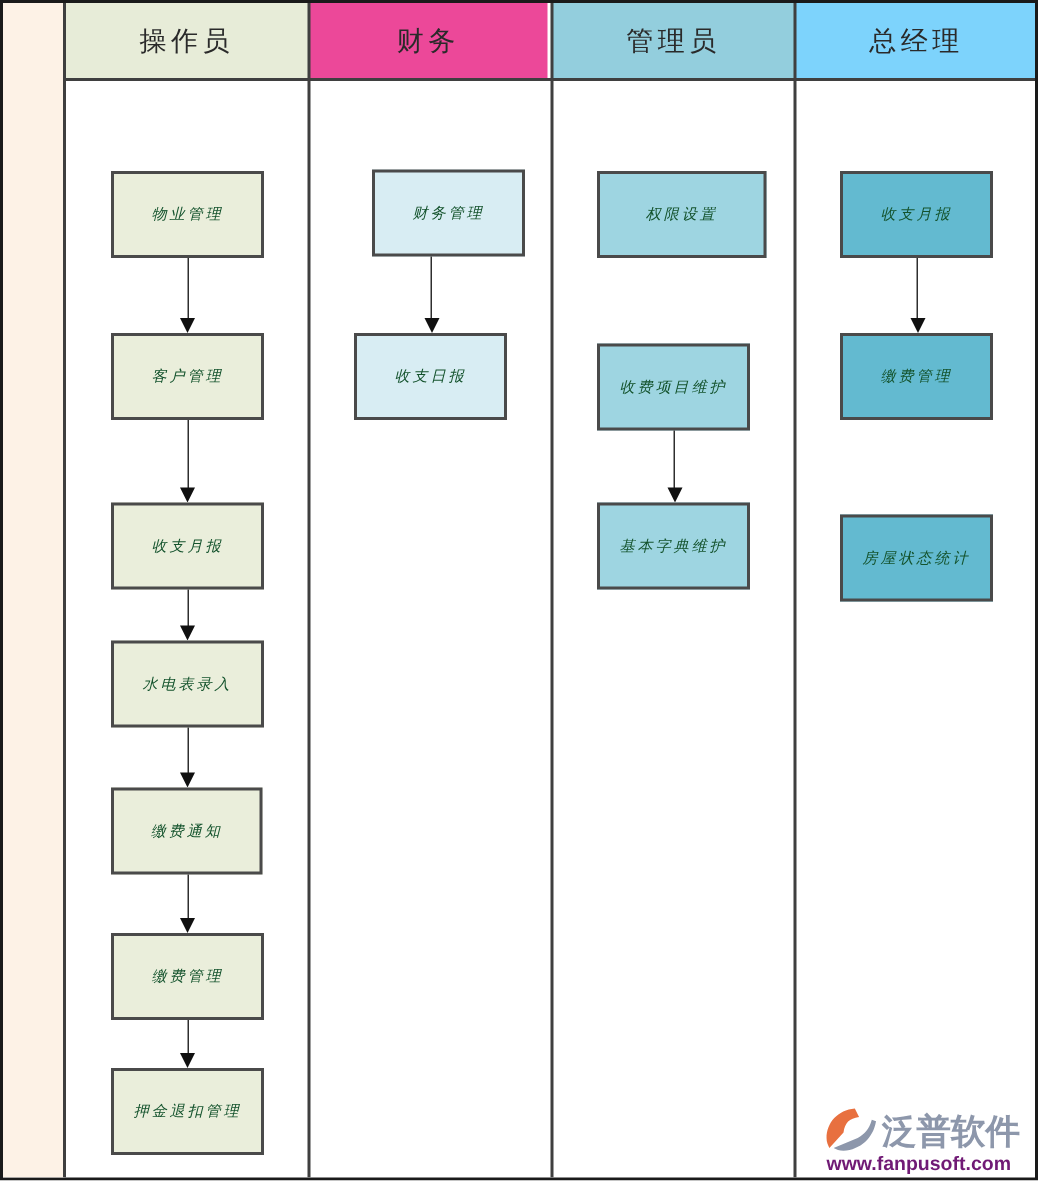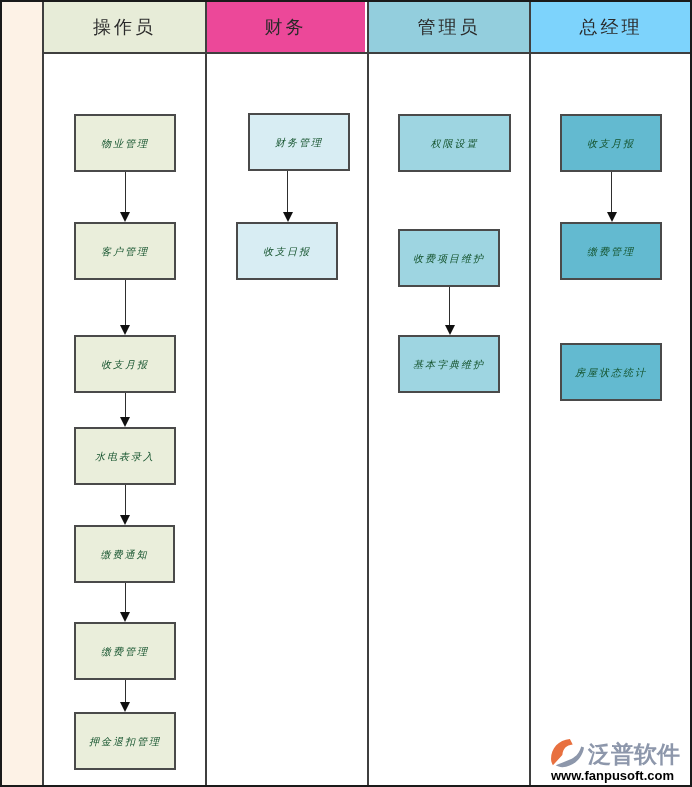--- a/index.html
+++ b/index.html
@@ -189,15 +189,15 @@
     </div>
 
   <div class="watermark">
     <div class="watermark-row">
       <svg width="38" height="33" viewBox="0 0 40 35">
         <path id="logo-orange" d="M22 1 C 10 2 2 11 2 22 C 2 25 3 27 4 29 L 14 18 C 15 11 18 8 25 7 Z" fill="#e8703f"></path>
         <path id="logo-gray" d="M37 10 C 35 22 26 30 14 31 C 11 31 9 30 7 29 L 24 22 C 29 19 32 16 34 9 Z" fill="#8d97ab"></path>
       </svg>
       <span class="watermark-brand" id="wm-brand" style="color: rgb(141, 151, 171);">泛普软件</span>
     </div>
-    <div class="watermark-url" id="wm-url" style="color: #000000;">www.fanpusoft.com</div>
+    <div class="watermark-url" id="wm-url" style="color: #701a75;">www.fanpusoft.com</div>
   </div>
 </div>
 
 </body></html>

